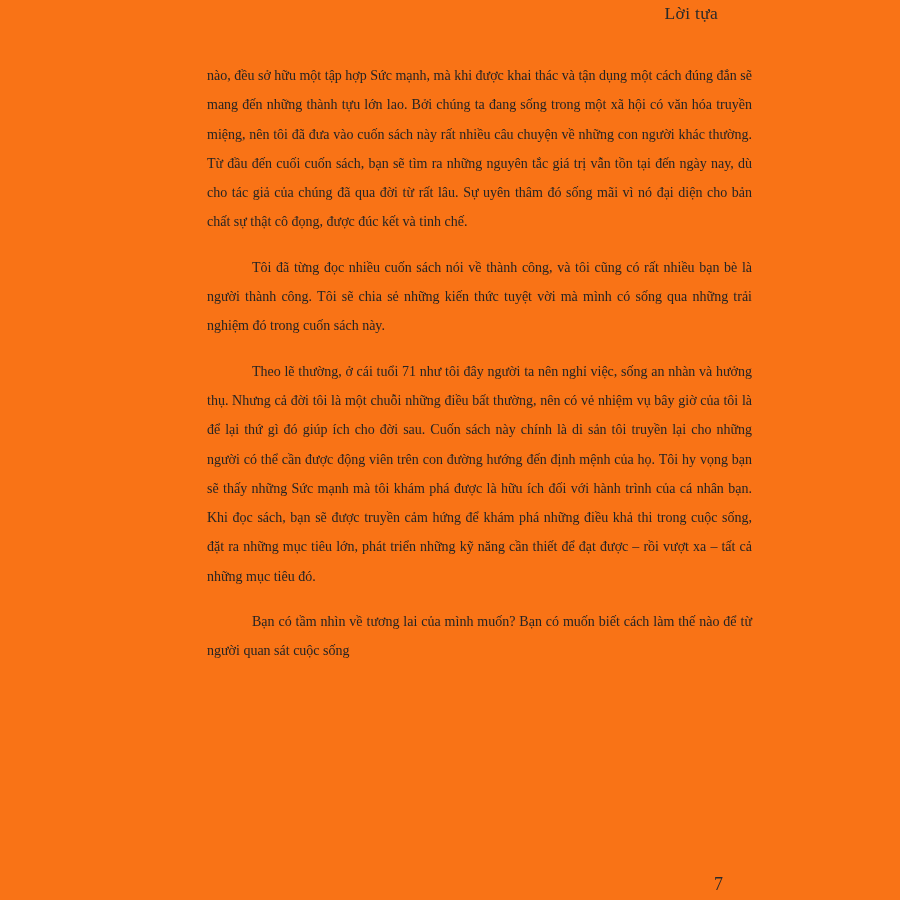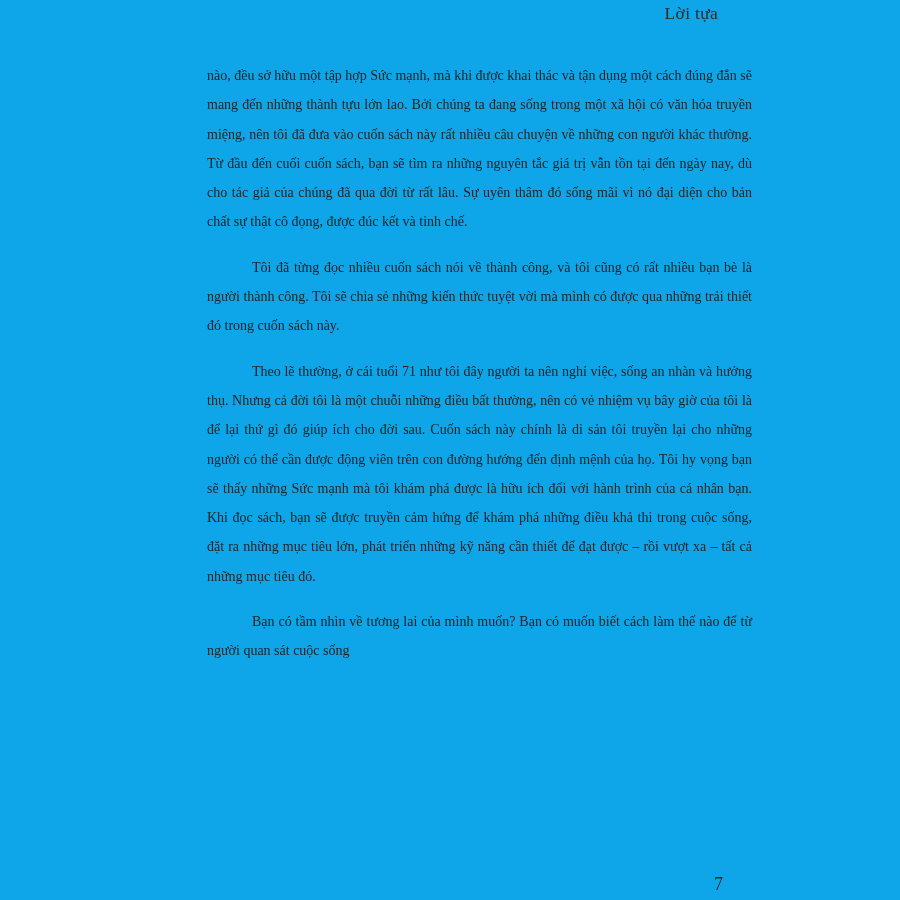--- a/index.html
+++ b/index.html
@@ -8,21 +8,21 @@
     height: 900px;
     background: #ffffff;
     font-family: "Liberation Serif", "DejaVu Serif", serif;
     color: #232323;
     overflow: hidden;
   }
   .page {
     position: relative;
     width: 900px;
     height: 900px;
-    background: #0ea5e9;
+    background: #f97316;
   }
   .running-header {
     position: absolute;
     top: 3px;
     left: 178px;
     width: 540px;
     text-align: right;
     font-size: 17.5px;
     letter-spacing: 0.3px;
     color: #2a2a2a;
@@ -56,20 +56,20 @@
 </style>
 </head>
 <body>
 
 <div class="page">
 
   <div class="running-header">Lời tựa</div>
 
   <div class="text-block">
     <p>nào, đều sở hữu một tập hợp Sức mạnh, mà khi được khai thác và tận dụng một cách đúng đắn sẽ mang đến những thành tựu lớn lao. Bởi chúng ta đang sống trong một xã hội có văn hóa truyền miệng, nên tôi đã đưa vào cuốn sách này rất nhiều câu chuyện về những con người khác thường. Từ đầu đến cuối cuốn sách, bạn sẽ tìm ra những nguyên tắc giá trị vẫn tồn tại đến ngày nay, dù cho tác giả của chúng đã qua đời từ rất lâu. Sự uyên thâm đó sống mãi vì nó đại diện cho bản chất sự thật cô đọng, được đúc kết và tinh chế.</p>
-    <p class="indent">Tôi đã từng đọc nhiều cuốn sách nói về thành công, và tôi cũng có rất nhiều bạn bè là người thành công. Tôi sẽ chia sẻ những kiến thức tuyệt vời mà mình có được qua những trải thiết đó trong cuốn sách này.</p>
+    <p class="indent">Tôi đã từng đọc nhiều cuốn sách nói về thành công, và tôi cũng có rất nhiều bạn bè là người thành công. Tôi sẽ chia sẻ những kiến thức tuyệt vời mà mình có sống qua những trải nghiệm đó trong cuốn sách này.</p>
     <p class="indent">Theo lẽ thường, ở cái tuổi 71 như tôi đây người ta nên nghỉ việc, sống an nhàn và hưởng thụ. Nhưng cả đời tôi là một chuỗi những điều bất thường, nên có vẻ nhiệm vụ bây giờ của tôi là để lại thứ gì đó giúp ích cho đời sau. Cuốn sách này chính là di sản tôi truyền lại cho những người có thể cần được động viên trên con đường hướng đến định mệnh của họ. Tôi hy vọng bạn sẽ thấy những Sức mạnh mà tôi khám phá được là hữu ích đối với hành trình của cá nhân bạn. Khi đọc sách, bạn sẽ được truyền cảm hứng để khám phá những điều khả thi trong cuộc sống, đặt ra những mục tiêu lớn, phát triển những kỹ năng cần thiết để đạt được – rồi vượt xa – tất cả những mục tiêu đó.</p>
     <p class="indent">Bạn có tầm nhìn về tương lai của mình muốn? Bạn có muốn biết cách làm thế nào để từ người quan sát cuộc sống</p>
   </div>
 
   <div class="page-number">7</div>
 
 </div>
 
 </body></html>

